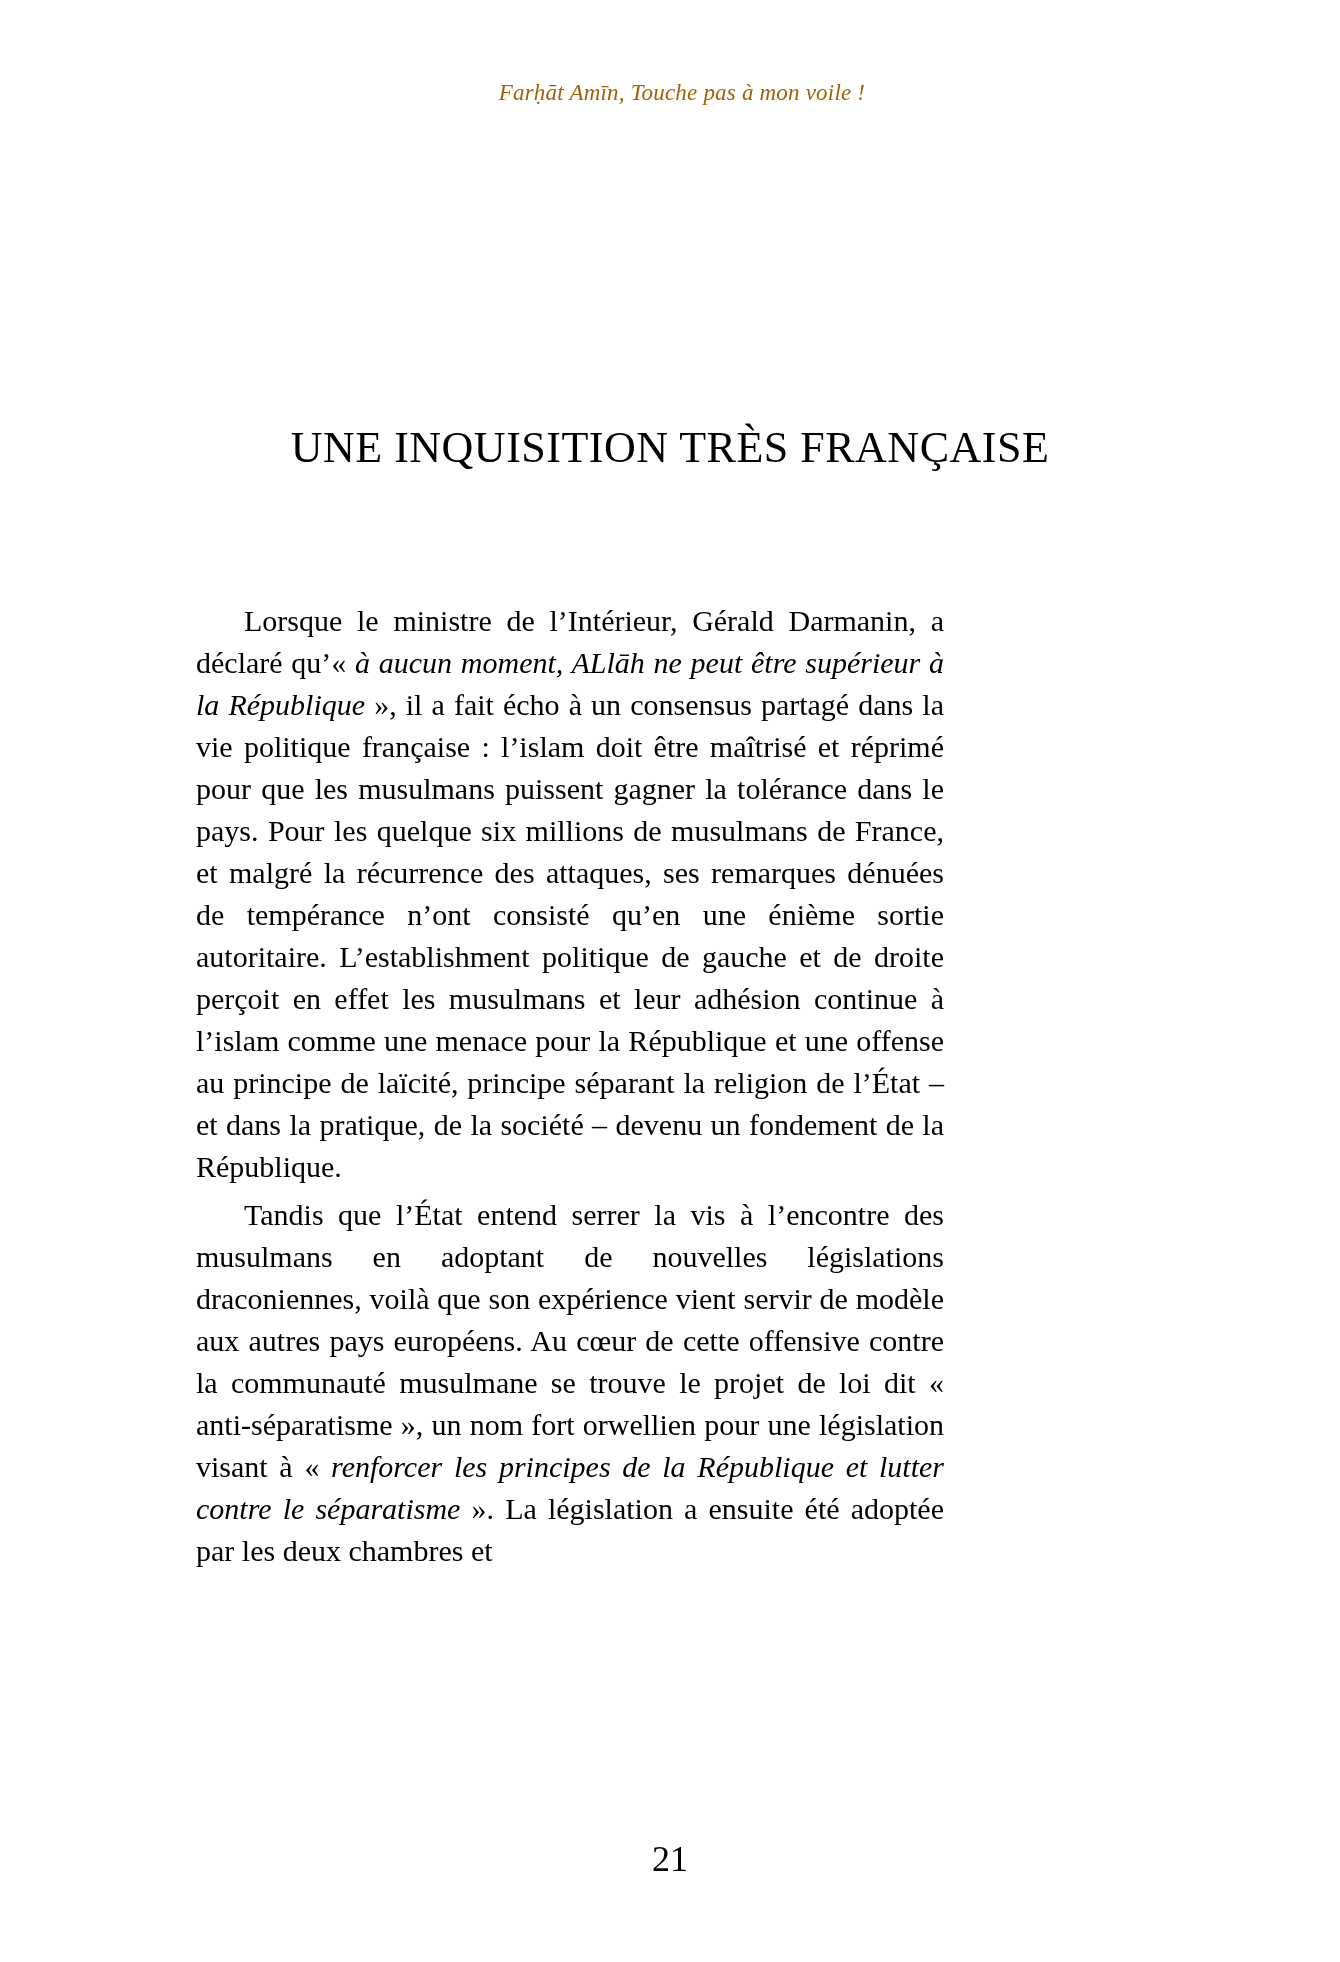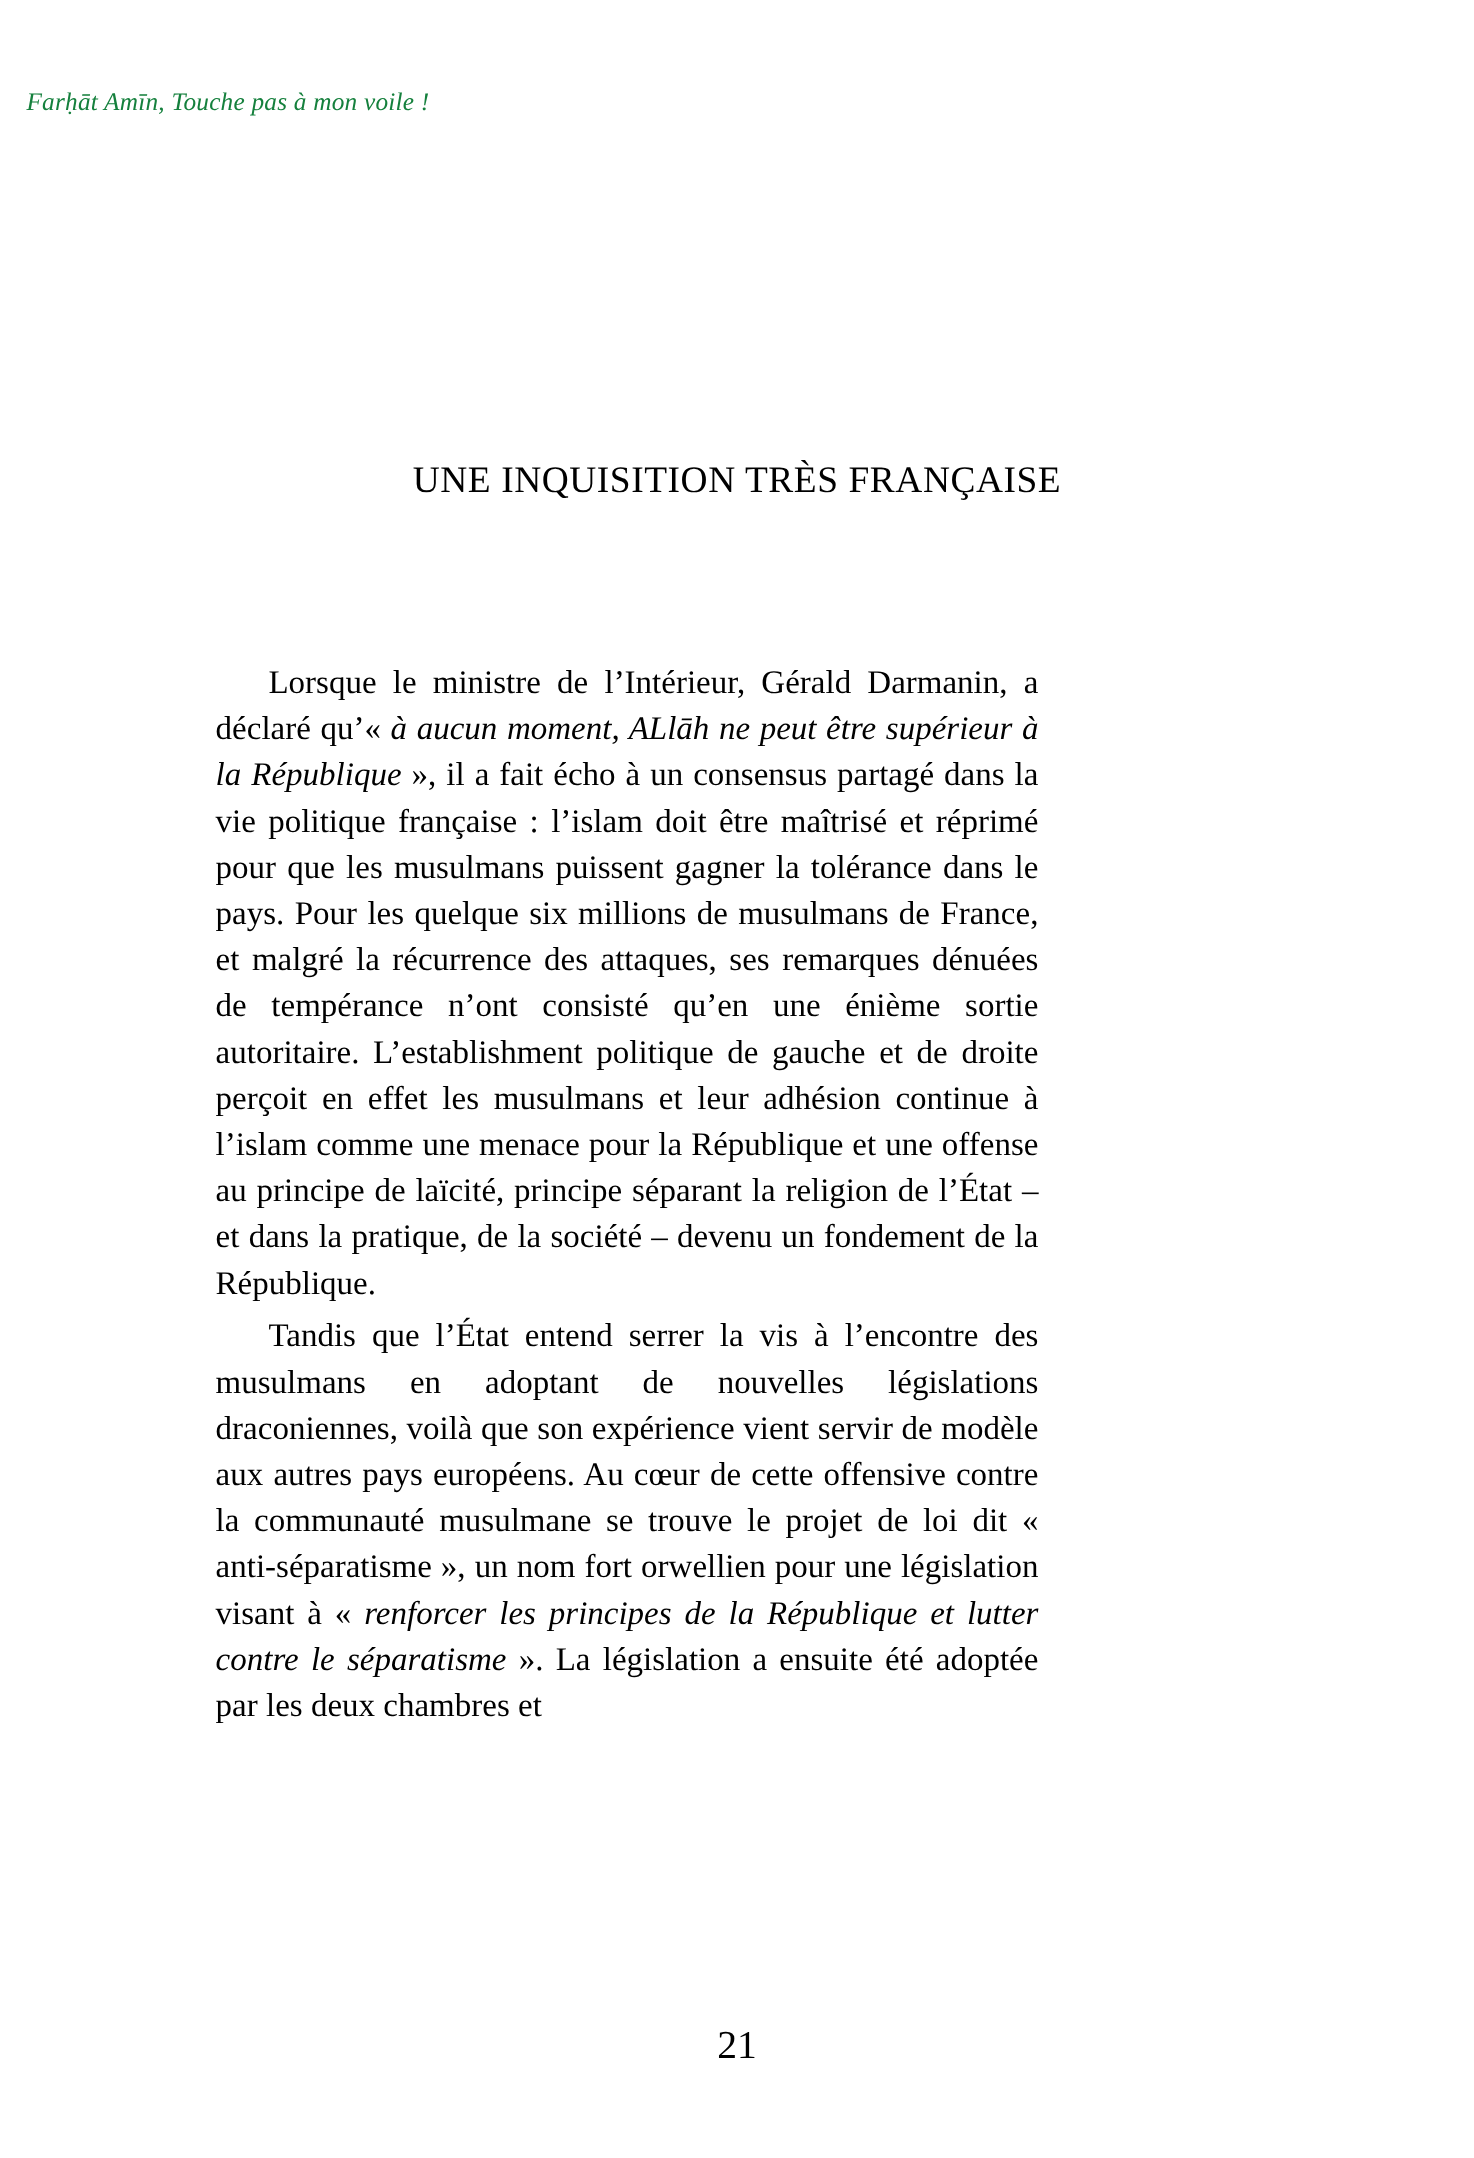--- a/index.html
+++ b/index.html
@@ -19,36 +19,36 @@
     background: #ffffff;
     overflow: hidden;
   }
 
   
   .running-head {
     position: absolute;
     top: 80px;
     left: 0;
     right: 0;
-    text-align: left;
+    text-align: center;
     font-style: italic;
     font-size: 23px;
     letter-spacing: 0.2px;
-    color: #15803d;
+    color: #a16207;
     padding-left: 24px;
   }
 
   
   .chapter-title {
     position: absolute;
     top: 394px;
     left: 0;
     right: 0;
     text-align: center;
-    font-size: 34px;
+    font-size: 44px;
     font-weight: 400;
     letter-spacing: 0.5px;
     line-height: 1.15;
     color: #000;
   }
 
   
   .body-block {
     position: absolute;
     top: 600px;

